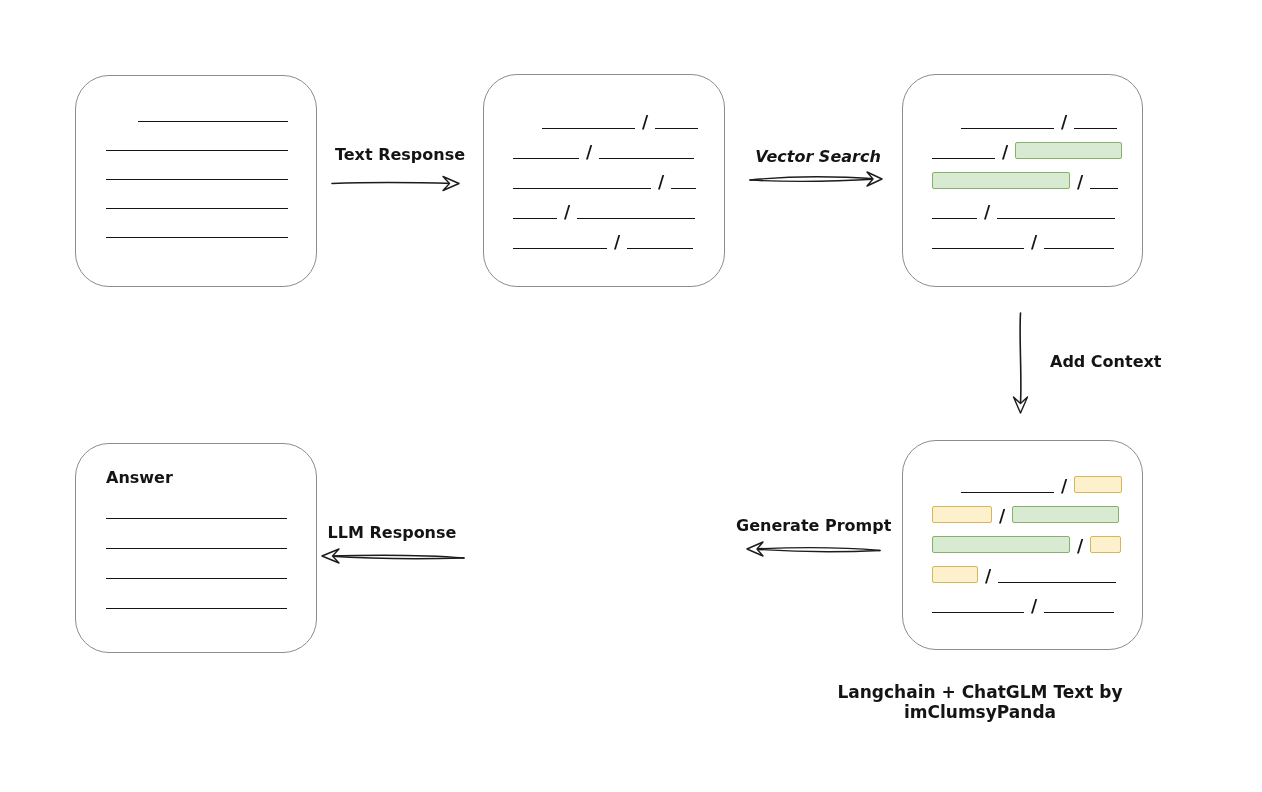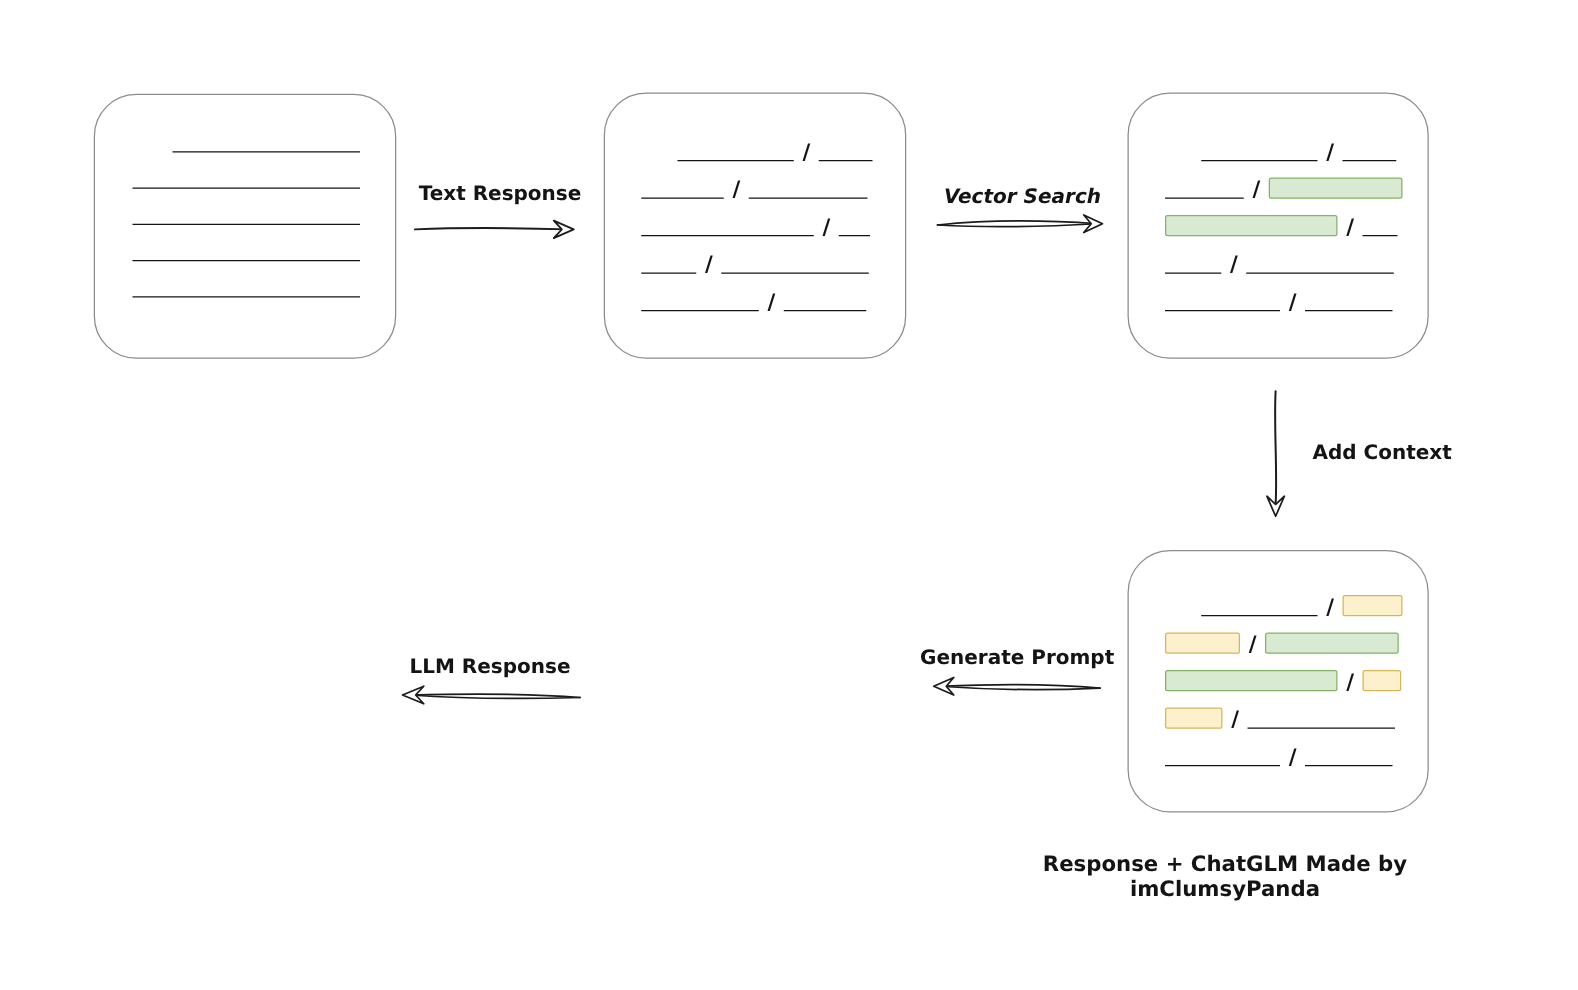--- a/index.html
+++ b/index.html
@@ -171,16 +171,27 @@
   </svg>
 
 
   <div class="arrow-label" style="left:318px;top:523px;width:148px;">LLM Response</div>
   <svg class="arrow" style="left:316px;top:545px;" width="150" height="20" viewBox="0 0 150 20">
     <path d="M148 13 C 100 9, 50 10, 12 11" fill="none" stroke="#1c1c1c" stroke-width="1.4" stroke-linecap="round"></path>
     <path d="M148 13 C 100 14.5, 50 13.5, 12 11" fill="none" stroke="#1c1c1c" stroke-width="1.4" stroke-linecap="round"></path>
     <path d="M23 4 L6 11 L23 18 L16.5 11 Z" fill="#ffffff" stroke="#1c1c1c" stroke-width="1.4" stroke-linejoin="round"></path>
   </svg>
 
+  <div class="node" style="left:75px;top:443px;width:242px;height:210px;">
+    <div class="answer-body">
+      <div class="box-heading">Answer</div>
+      <div class="ans-lines">
+          <div class="ans-line"></div>
+          <div class="ans-line"></div>
+          <div class="ans-line"></div>
+          <div class="ans-line"></div>
+        </div>
+    </div>
+  </div>
 
-  <div class="footer-note">Response + ChatGLM Made by imClumsyPanda</div>
+  <div class="footer-note">Langchain + ChatGLM Text by imClumsyPanda</div>
 
 </div>
 
 </body></html>

